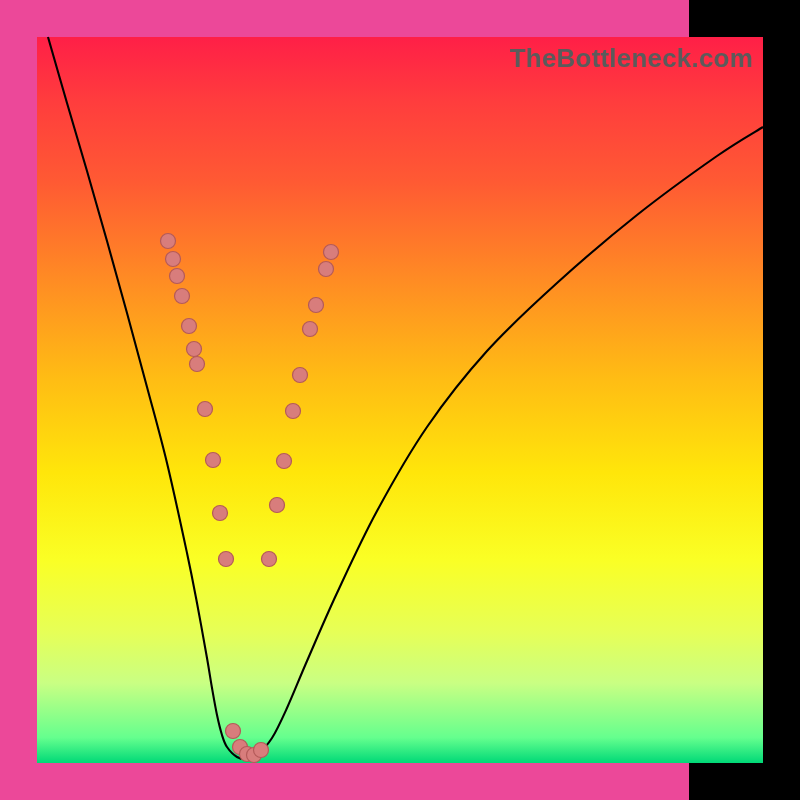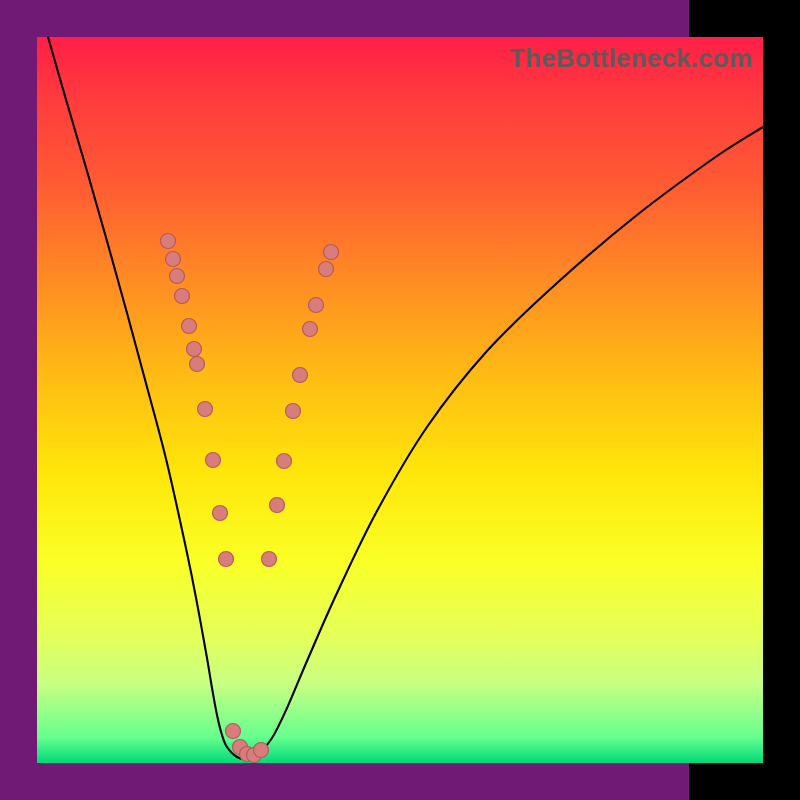--- a/index.html
+++ b/index.html
@@ -8,21 +8,21 @@
     width: 800px;
     height: 800px;
     background: #000;
     font-family: Arial, Helvetica, sans-serif;
     overflow: hidden;
   }
   .stage {
     position: relative;
     width: 689px;
     height: 800px;
-    background: #701a75;
+    background: #ec4899;
   }
   .plot {
     position: absolute;
     left: 37px;
     top: 37px;
     width: 726px;
     height: 726px;
     background: linear-gradient(
       to bottom,
       #ff1f47 0%,

